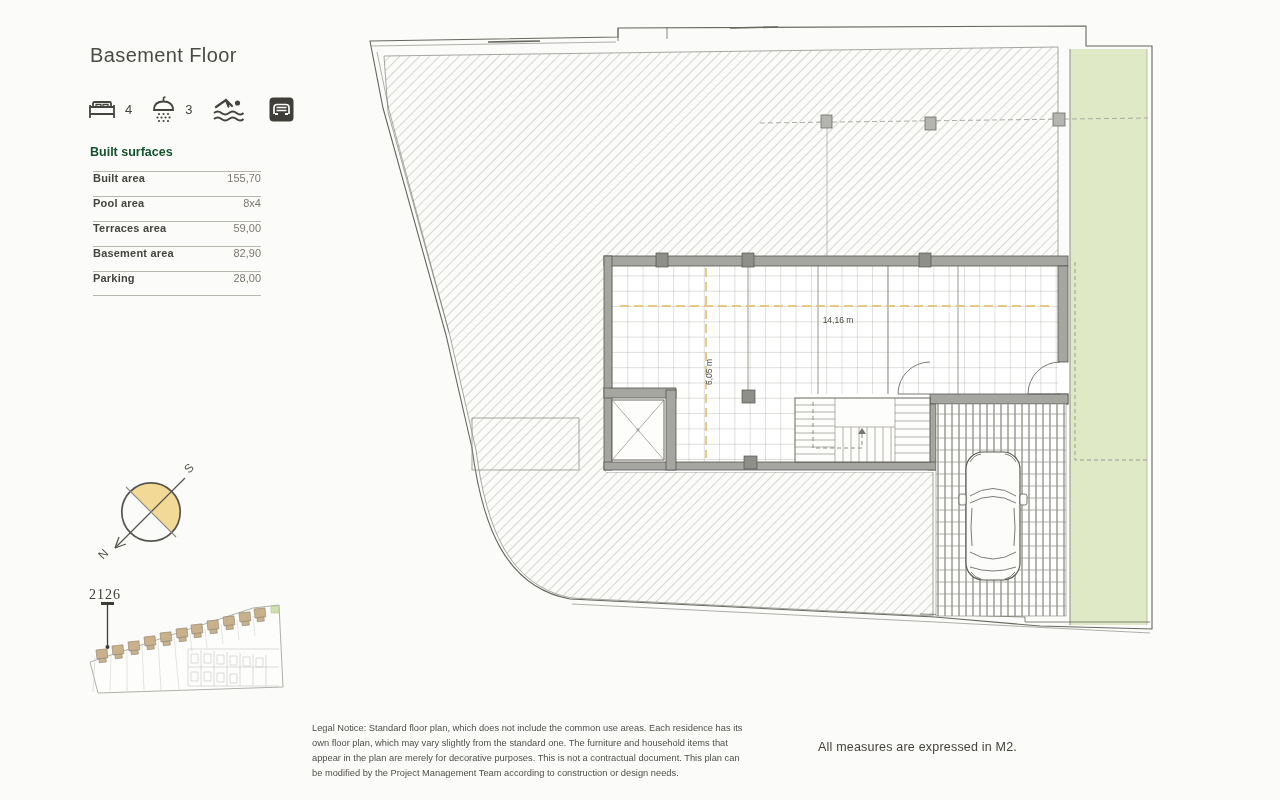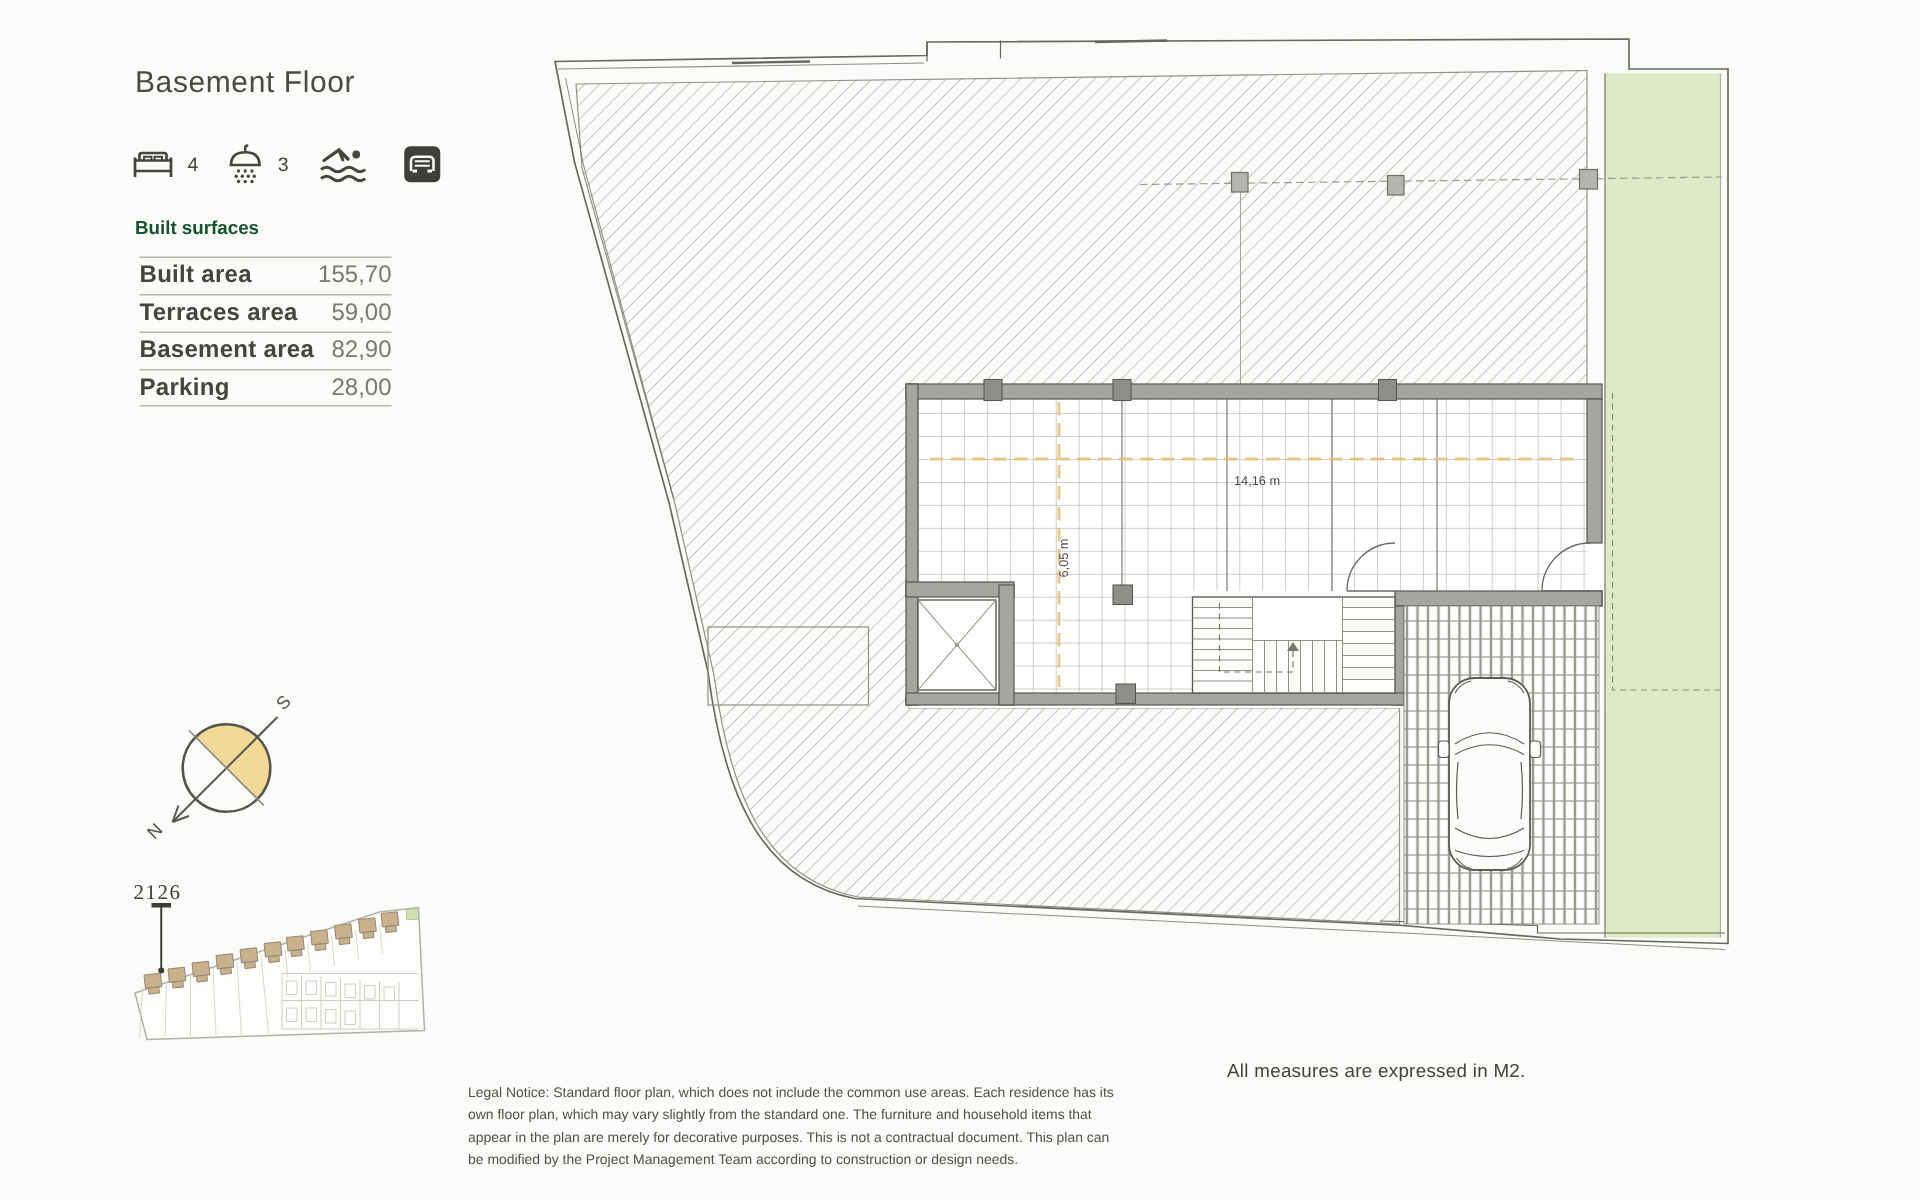--- a/index.html
+++ b/index.html
@@ -4,26 +4,26 @@
 <style>
   * { margin:0; padding:0; box-sizing:border-box; }
   html,body { width:1280px; height:800px; }
   body { font-family:"Liberation Sans", sans-serif; background:#fbfbf9; color:#4b4a43; position:relative; overflow:hidden; }
   .abs { position:absolute; }
   .page-title { left:90px; top:44px; font-size:20px; font-weight:400; color:#4c4a44; letter-spacing:.4px; }
   .feature-row { left:88px; top:96px; display:flex; align-items:center; gap:9px; }
   .feature-count { font-size:13px; color:#45443e; margin-right:10px; }
   .section-heading { left:90px; top:145px; font-size:12.5px; font-weight:bold; color:#14532d; }
   .surfaces { left:93px; top:171px; width:168px; }
-  .t-row { display:flex; justify-content:space-between; align-items:center; height:25px; border-top:1.5px solid #b9b6ad; font-size:16px; }
+  .t-row { display:flex; justify-content:space-between; align-items:flex-start; height:25px; border-top:1.5px solid #b9b6ad; font-size:11px; }
   .t-row:last-child { border-bottom:1.5px solid #b9b6ad; }
   .t-label { color:#454440; font-weight:bold; letter-spacing:.2px; }
   .t-value { color:#7c7870; }
   .legal { left:272px; top:721px; width:432px; font-size:9.3px; line-height:15px; color:#504f49;margin-left:40px; }
-  .measures { left:818px; top:707px; font-size:12.5px; color:#44423b; letter-spacing:.2px; }
+  .measures { left:818px; top:740px; font-size:12.5px; color:#44423b; letter-spacing:.2px; }
   svg text { font-family:"Liberation Sans", sans-serif; }
   .serif-label { font-family:"Liberation Serif", serif; }
 </style>
 </head>
 <body>
 
 <div class="abs page-title">Basement Floor</div>
 
 <div class="abs feature-row">
 
@@ -69,20 +69,24 @@
 </div>
 
 <div class="abs section-heading">Built surfaces</div>
 
 <div class="abs surfaces">
   <div class="t-row">
     <span class="t-label">Built area</span>
     <span class="t-value">155,70</span>
   </div>
   <div class="t-row">
+    <span class="t-label">Pool area</span>
+    <span class="t-value">8x4</span>
+  </div>
+  <div class="t-row">
     <span class="t-label">Terraces area</span>
     <span class="t-value">59,00</span>
   </div>
   <div class="t-row">
     <span class="t-label">Basement area</span>
     <span class="t-value">82,90</span>
   </div>
   <div class="t-row">
     <span class="t-label">Parking</span>
     <span class="t-value">28,00</span>

